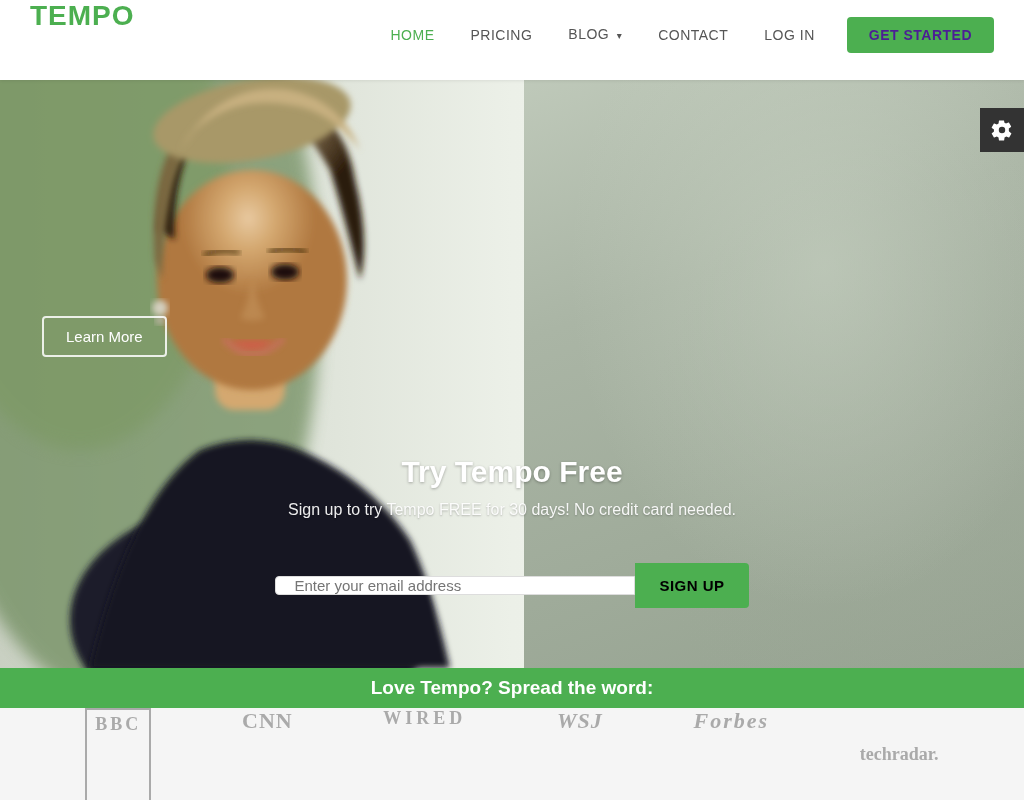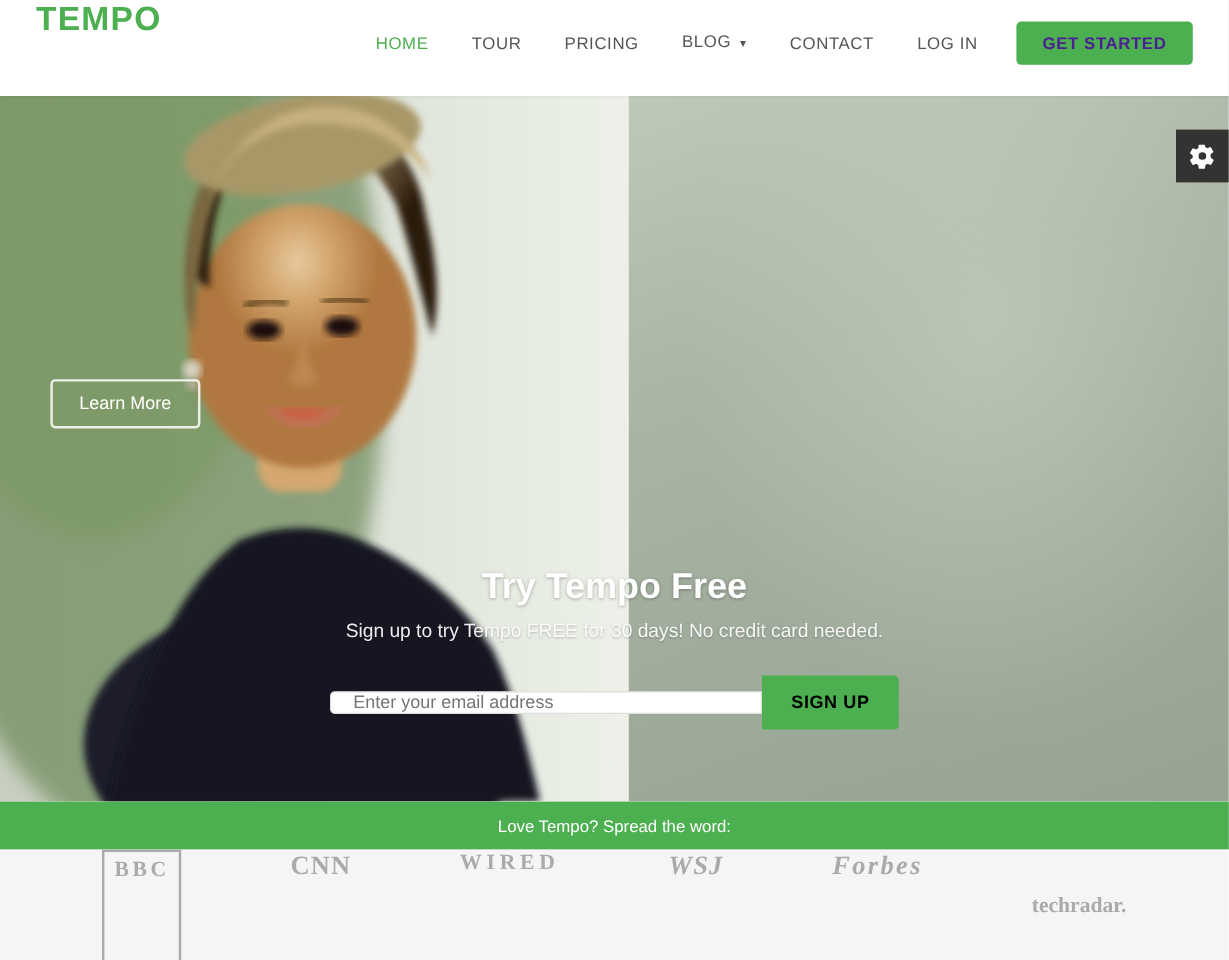--- a/index.html
+++ b/index.html
@@ -76,21 +76,21 @@
       font-size: 30px;
       font-weight: 700;
       color: #fff;
       text-shadow: 0 1px 3px rgba(0,0,0,0.3);
       margin-bottom: 12px;
     }
     .hero-subtitle {
       font-size: 16px;
       color: rgba(255,255,255,0.92);
       text-shadow: 0 1px 2px rgba(0,0,0,0.25);
-      margin-bottom: 27px;
+      margin-bottom: 44px;
     }
     .hero-form {
       display: flex;
       justify-content: center;
       align-items: center;
       gap: 0;
     }
     .hero-email-input {
       width: 360px;
       padding: 0 18px;
@@ -148,22 +148,22 @@
       top: 668px;
       left: 0; right: 0;
       height: 40px;
       background: #4caf50;
       display: flex;
       align-items: center;
       justify-content: center;
     }
     .green-bar-text {
       color: #fff;
-      font-size: 14px;
-      font-weight: 400;
+      font-size: 19px;
+      font-weight: 700;
     }
 
     
     .press-section {
       position: absolute;
       top: 708px;
       left: 0; right: 0;
       height: 100px;
       background: #f5f5f5;
       display: flex;
@@ -201,21 +201,20 @@
         linear-gradient(160deg, #c5cfc0 0%, #aab5a5 40%, #95a290 100%);
     }
   </style>
 </head>
 <body>
 
 <nav>
   <div class="nav-logo">TEMPO</div>
   <div class="nav-links">
     <a class="nav-link active">HOME</a>
-    <a class="nav-link">TOUR</a>
     <a class="nav-link">PRICING</a>
     <a class="nav-link">
       <span>BLOG</span>
       <span class="chevron">▾</span>
     </a>
     <a class="nav-link">CONTACT</a>
     <a class="nav-link">LOG IN</a>
     <button class="nav-cta">GET STARTED</button>
   </div>
 </nav>

